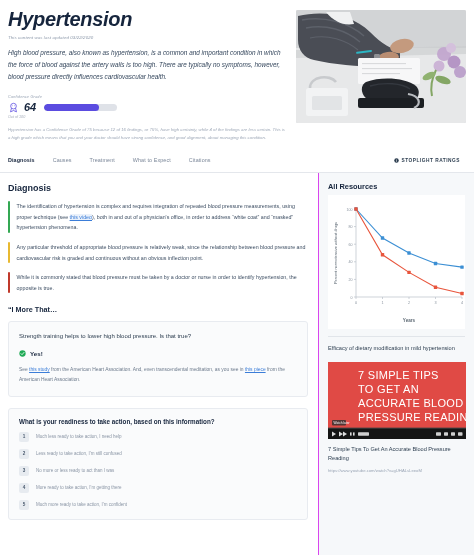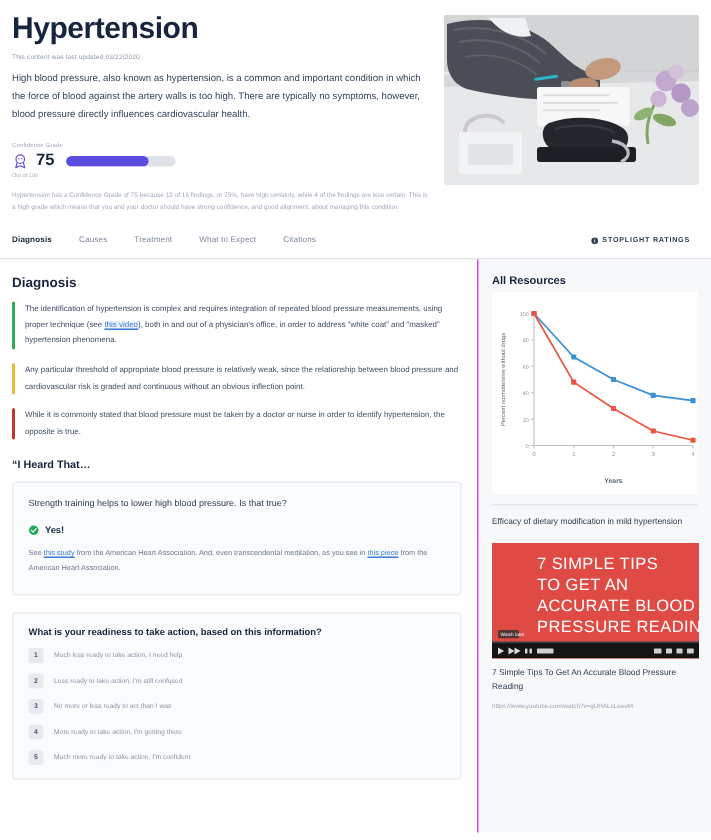--- a/index.html
+++ b/index.html
@@ -12,20 +12,21 @@
     color: #2d3e50;
     overflow: hidden;
     position: relative;
   }
 
   
   .header {
     display: flex;
     padding: 8px 8px 0 8px;
     gap: 10px;
+    font-style: italic;
   }
   .header-left { flex: 1 1 auto; min-width: 0; }
   .header-right { flex: 0 0 170px; padding-top: 2px; }
 
   .page-title {
     font-size: 20px;
     font-weight: bold;
     color: #16253d;
     letter-spacing: -0.3px;
     line-height: 1.1;
@@ -323,21 +324,21 @@
 
     <div class="conf-label">Confidence Grade</div>
 
     <div class="conf-row">
       <svg class="badge-icon" viewBox="0 0 24 24">
         <circle cx="12" cy="9" r="6.2" fill="none" stroke="#5b4ce0" stroke-width="1.7"></circle>
         <path d="M7.5 13.5 L5.5 21.5 L12 18.6 L18.5 21.5 L16.5 13.5" fill="none" stroke="#5b4ce0" stroke-width="1.7" stroke-linejoin="round"></path>
         <circle cx="9.7" cy="8.4" r="1" fill="#5b4ce0"></circle>
         <circle cx="14.3" cy="8.4" r="1" fill="#5b4ce0"></circle>
       </svg>
-      <div class="conf-score">75</div>
+      <div class="conf-score">64</div>
       <div class="conf-bar">
         <div class="conf-bar-fill" id="confFill" style="width: 75%; background: rgb(91, 76, 224);"></div>
       </div>
     </div>
 
     <div class="conf-outof">Out of 100</div>
     <div class="conf-desc">Hypertension has a Confidence Grade of 75 because 12 of 16 findings, or 75%, have high certainty, while 4 of the findings are less certain. This is a high grade which means that you and your doctor should have strong confidence, and good alignment, about managing this condition.</div>
   </div>
 
   <div class="header-right">
@@ -429,21 +430,21 @@
         <div class="finding-text">Any particular threshold of appropriate blood pressure is relatively weak, since the relationship between blood pressure and cardiovascular risk is graded and continuous without an obvious inflection point.</div>
       </div>
 
       <div class="finding">
         <div class="finding-bar" id="fbar2" style="background: rgb(192, 57, 43);"></div>
         <div class="finding-text">While it is commonly stated that blood pressure must be taken by a doctor or nurse in order to identify hypertension, the opposite is true.</div>
       </div>
 
     </div>
 
-    <div class="heard-title">“I Heard That…</div>
+    <div class="heard-title">“I More That…</div>
 
     <div class="heard-card">
       <div class="heard-q">Strength training helps to lower high blood pressure. Is that true?</div>
       <div class="heard-a">
         <svg class="check-icon" viewBox="0 0 16 16">
           <circle cx="8" cy="8" r="7.2" fill="#1faa55"></circle>
           <path d="M4.4 8.2 L6.9 10.7 L11.6 5.4" fill="none" stroke="#ffffff" stroke-width="1.8" stroke-linecap="round" stroke-linejoin="round"></path>
         </svg>
         <span class="heard-yes">Yes!</span>
       </div>

